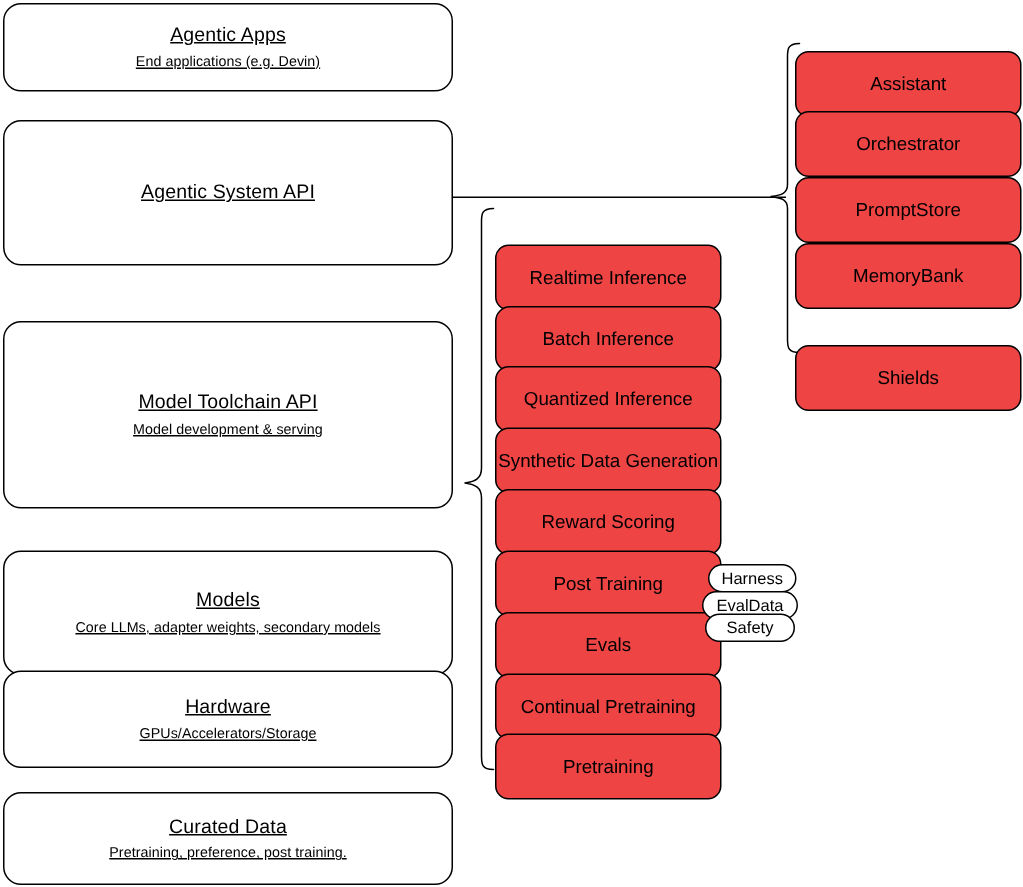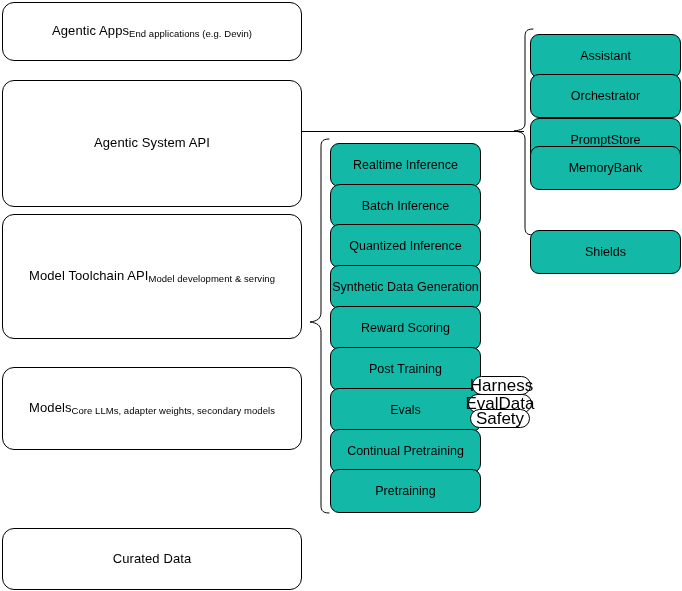--- a/index.html
+++ b/index.html
@@ -22,65 +22,66 @@
   }
 
   
   .box {
     position: absolute;
     box-sizing: border-box;
     border: 1px solid #000000;
     border-radius: 12px;
     background: #ffffff;
     display: flex;
-    flex-direction: row;
+    flex-direction: column;
     align-items: center;
     justify-content: center;
     text-align: center;
     line-height: 1.25;
+    text-decoration: underline;
   }
   .box .title {
     font-size: 13px;
     letter-spacing: 0.1px;
   }
   .box .sub {
     font-size: 9.5px;
     margin-top: 4px;
     letter-spacing: 0.05px;
   }
 
   
   .layer { left: 2px; width: 300px; }
 
   
   .cap {
     box-sizing: border-box;
     border: 1px solid #000000;
     border-radius: 9px;
-    background: #14b8a6;
+    background: #ef4444;
     display: flex;
     align-items: center;
     justify-content: center;
     font-size: 12.5px;
     height: 44px;
   }
-  .mid-col .cap { position: absolute; left: 330px; width: 151px; }
+  .mid-col .cap { position: absolute; left: 330px; width: 151px; margin-top: 20px; }
   .right-col .cap { position: absolute; left: 530px; width: 151px; }
 
   
   .pill {
     position: absolute;
     box-sizing: border-box;
     border: 1px solid #000000;
     border-radius: 999px;
     background: #ffffff;
     display: flex;
     align-items: center;
     justify-content: center;
-    font-size: 17px;
+    font-size: 11px;
     height: 19px;
     z-index: 5;
   }
 
   
   .connector-line {
     position: absolute;
     background: #000000;
     height: 1px;
   }
@@ -99,37 +100,42 @@
 </head>
 <body>
 
 <div id="canvas">
 
   <div class="box layer" style="top:2px; height:59px;">
     <div class="title">Agentic Apps</div>
     <div class="sub">End applications (e.g. Devin)</div>
   </div>
 
-  <div class="box layer" style="top:80px; height:127px;">
+  <div class="box layer" style="top:80px; height:97px;">
     <div class="title">Agentic System API</div>
   </div>
 
   <div class="box layer" style="top:214px; height:125px;">
     <div class="title">Model Toolchain API</div>
     <div class="sub">Model development &amp; serving</div>
   </div>
 
   <div class="box layer" style="top:367px; height:83px;">
     <div class="title">Models</div>
     <div class="sub">Core LLMs, adapter weights, secondary models</div>
   </div>
 
+  <div class="box layer" style="top:447px; height:65px;">
+    <div class="title">Hardware</div>
+    <div class="sub">GPUs/Accelerators/Storage</div>
+  </div>
 
   <div class="box layer" style="top:528px; height:62px;">
     <div class="title">Curated Data</div>
+    <div class="sub">Pretraining, preference, post training.</div>
   </div>
 
   <div class="connector-line" style="left:302px; top:131px; width:222px;"></div>
 
   <svg class="brace" style="left:308px; top:138px;" width="24" height="376" viewBox="0 0 24 376">
     <path d="M21 1
              C 13 1, 13 5, 13 10
              L 13 174
              C 13 181, 9 183, 2 184
              C 9 185, 13 187, 13 194
@@ -190,21 +196,21 @@
   <div class="right-col">
     <div class="cap" style="top:34px;">
       <span>Assistant</span>
     </div>
     <div class="cap" style="top:74px;">
       <span>Orchestrator</span>
     </div>
     <div class="cap" style="top:118px;">
       <span>PromptStore</span>
     </div>
-    <div class="cap" style="top:146px;">
+    <div class="cap" style="top:162px;">
       <span>MemoryBank</span>
     </div>
     <div class="cap" style="top:218px;margin-top:12px;">
       <span>Shields</span>
     </div>
   </div>
 
 </div>
 
 </body></html>

